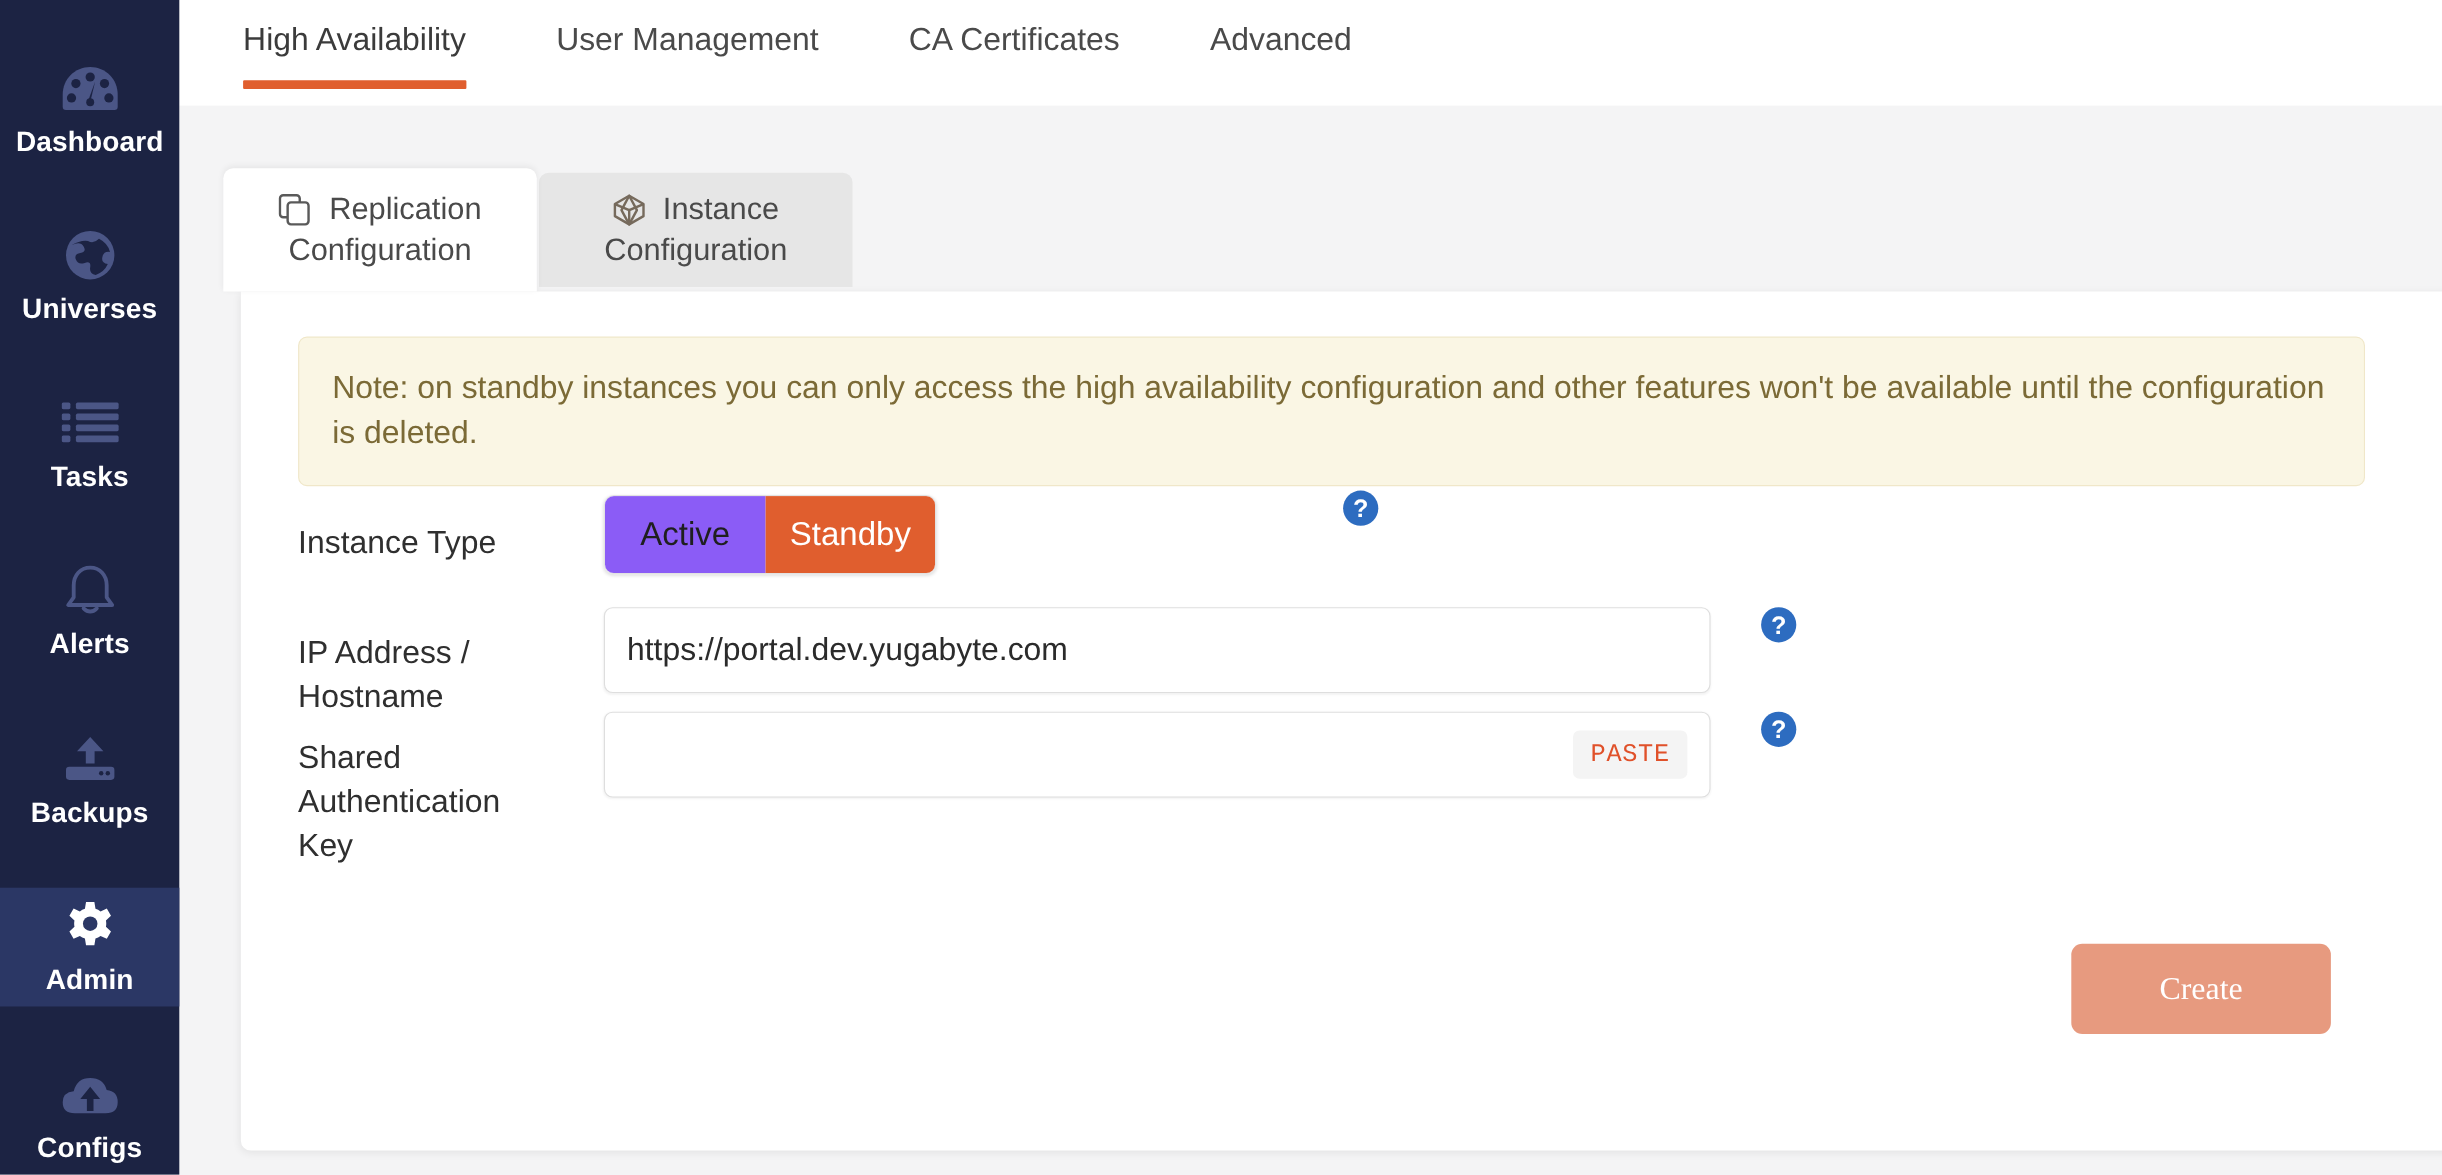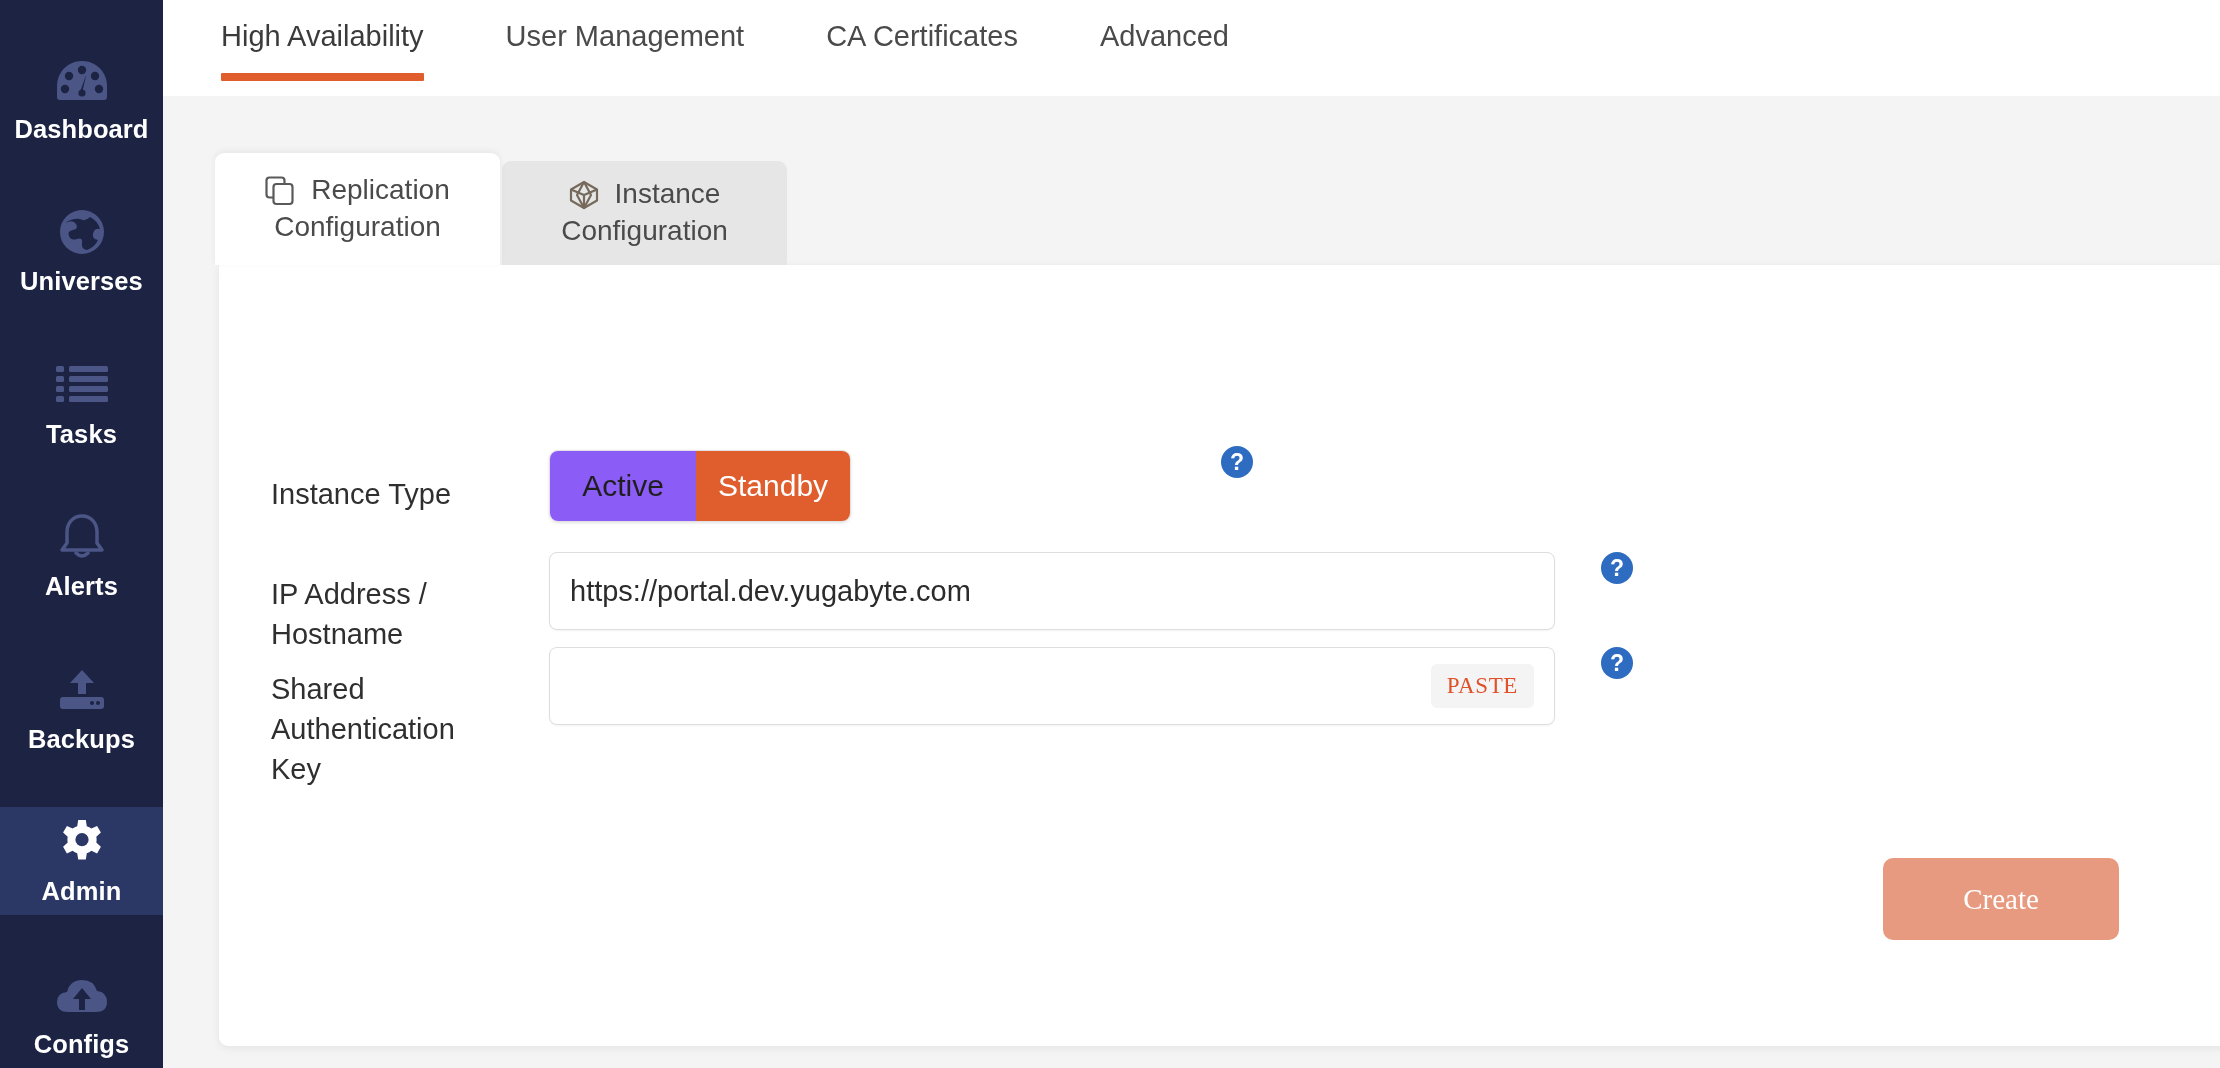--- a/index.html
+++ b/index.html
@@ -100,23 +100,23 @@
     top: 96px; left: 163px;
     width: 2057px;
     height: 972px;
     background: #f4f4f5;
   }
 
   
   #subtabs {
     position: absolute;
     top: 57px;
-    left: 52px;
-    display: flex;
-    align-items: flex-end;
+    left: 40px;
+    display: flex;
+    align-items: center;
     z-index: 4;
   }
   .subtab {
     width: 285px;
     height: 112px;
     border-radius: 9px 9px 0 0;
     display: flex;
     flex-direction: column;
     align-items: center;
     justify-content: center;
@@ -245,21 +245,21 @@
   }
   .paste-btn {
     background: #f4f4f4;
     color: #e0512a;
     font-size: 23px;
     letter-spacing: .6px;
     border: none;
     border-radius: 6px;
     padding: 9px 16px;
     cursor: pointer;
-    font-family: Liberation Serif, serif;
+    font-family: Liberation Mono, monospace;
   }
 
   
   .help-icon {
     position: absolute;
     width: 32px;
     height: 32px;
     border-radius: 50%;
     background: #2d6cc0;
     color: #ffffff;
@@ -426,20 +426,23 @@
             </svg>
           </span>
           <span>Instance</span>
         </div>
         <div>Configuration</div>
       </div>
     </div>
 
     <div id="card">
 
+      <div id="note">
+        <span>Note: on standby instances you can only access the high availability configuration and other features won't be available until the configuration is deleted.</span>
+      </div>
 
       <div class="form-row" id="row-instance-type">
         <div class="form-label">Instance Type</div>
         <div class="toggle">
           <div class="toggle-opt">Active</div>
           <div class="toggle-opt selected">Standby</div>
         </div>
         <div class="help-icon" id="help-instance-type">?</div>
       </div>
 

